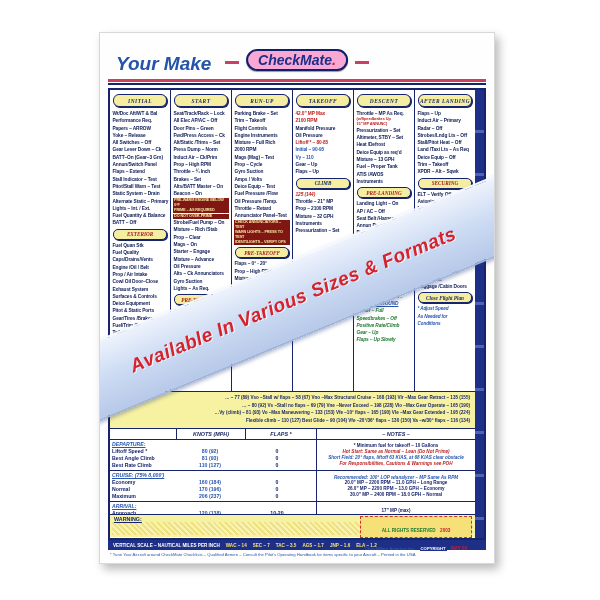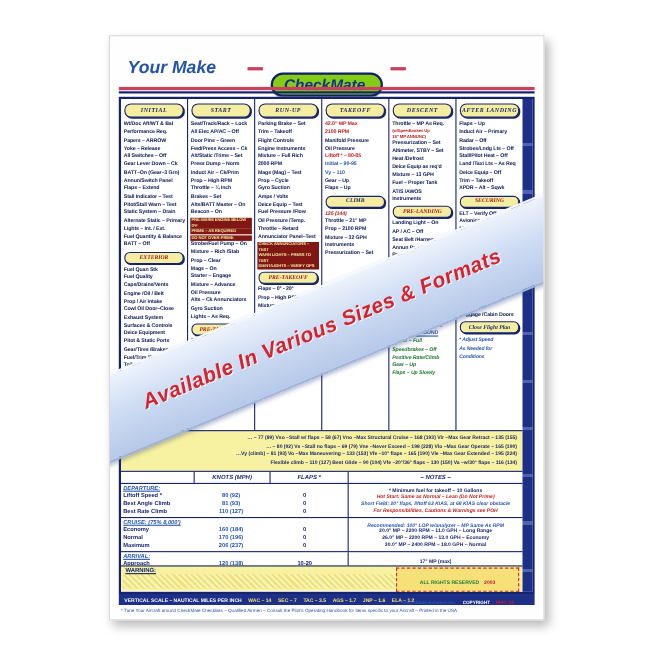--- a/index.html
+++ b/index.html
@@ -1,25 +1,25 @@
 <!DOCTYPE html>
 <html><head>
 <meta charset="utf-8">
 <style>
   html,body{margin:0;padding:0;background:#ffffff;width:600px;height:600px;overflow:hidden;
     font-family:"Liberation Sans", sans-serif;}
   .stage{position:relative;width:600px;height:600px;background:#fff;}
   .card{position:absolute;left:99px;top:32px;width:394px;height:530px;background:#fefefe;
     border:1px solid #d8d8d8;box-shadow:4px 5px 9px rgba(0,0,0,.28);overflow:hidden;}
   
-  .make{position:absolute;left:16px;top:20px;font-size:16px;font-weight:bold;font-style:italic;color:#2453a8;}
+  .make{position:absolute;left:16px;top:20px;font-size:19px;font-weight:bold;font-style:italic;color:#2453a8;}
   .model{position:absolute;right:16px;top:20px;font-size:16px;font-weight:bold;font-style:italic;color:#2453a8;}
-  .logo{position:absolute;left:50%;top:16px;transform:translateX(-50%);background:#84cc16;
+  .logo{position:absolute;left:50%;top:16px;transform:translateX(-50%);background:#f9a8d4;
     border:2px solid #101f6b;border-radius:11px;padding:0 10px;height:18px;line-height:18px;
-    font-size:14px;font-weight:bold;font-style:italic;color:#1b2f8a;box-shadow:0 1px 1px #999;margin-top:17px;}
+    font-size:14px;font-weight:bold;font-style:italic;color:#1b2f8a;box-shadow:0 1px 1px #999;}
   .logo .dot{color:#c12038;}
   .dash{position:absolute;top:28px;width:14px;height:3px;background:#c9415f;}
   .dash.l{left:calc(50% - 72px);} .dash.r{left:calc(50% + 58px);}
   .rule-red{position:absolute;left:8px;right:8px;top:46px;height:3px;background:#c9415f;}
   .rule-navy{position:absolute;left:8px;right:8px;top:50px;height:2px;background:#16246e;}
   
   .panel{position:absolute;left:8px;right:8px;top:55px;height:448px;border:2px solid #16246e;background:#fff;}
   .strip{position:absolute;right:0;top:0;bottom:0;width:9px;
     background:repeating-linear-gradient(180deg,#1d2f86 0 40px,#5063b2 40px 43px);}
   .cols{position:absolute;left:0;top:0;right:9px;height:301px;display:flex;}

